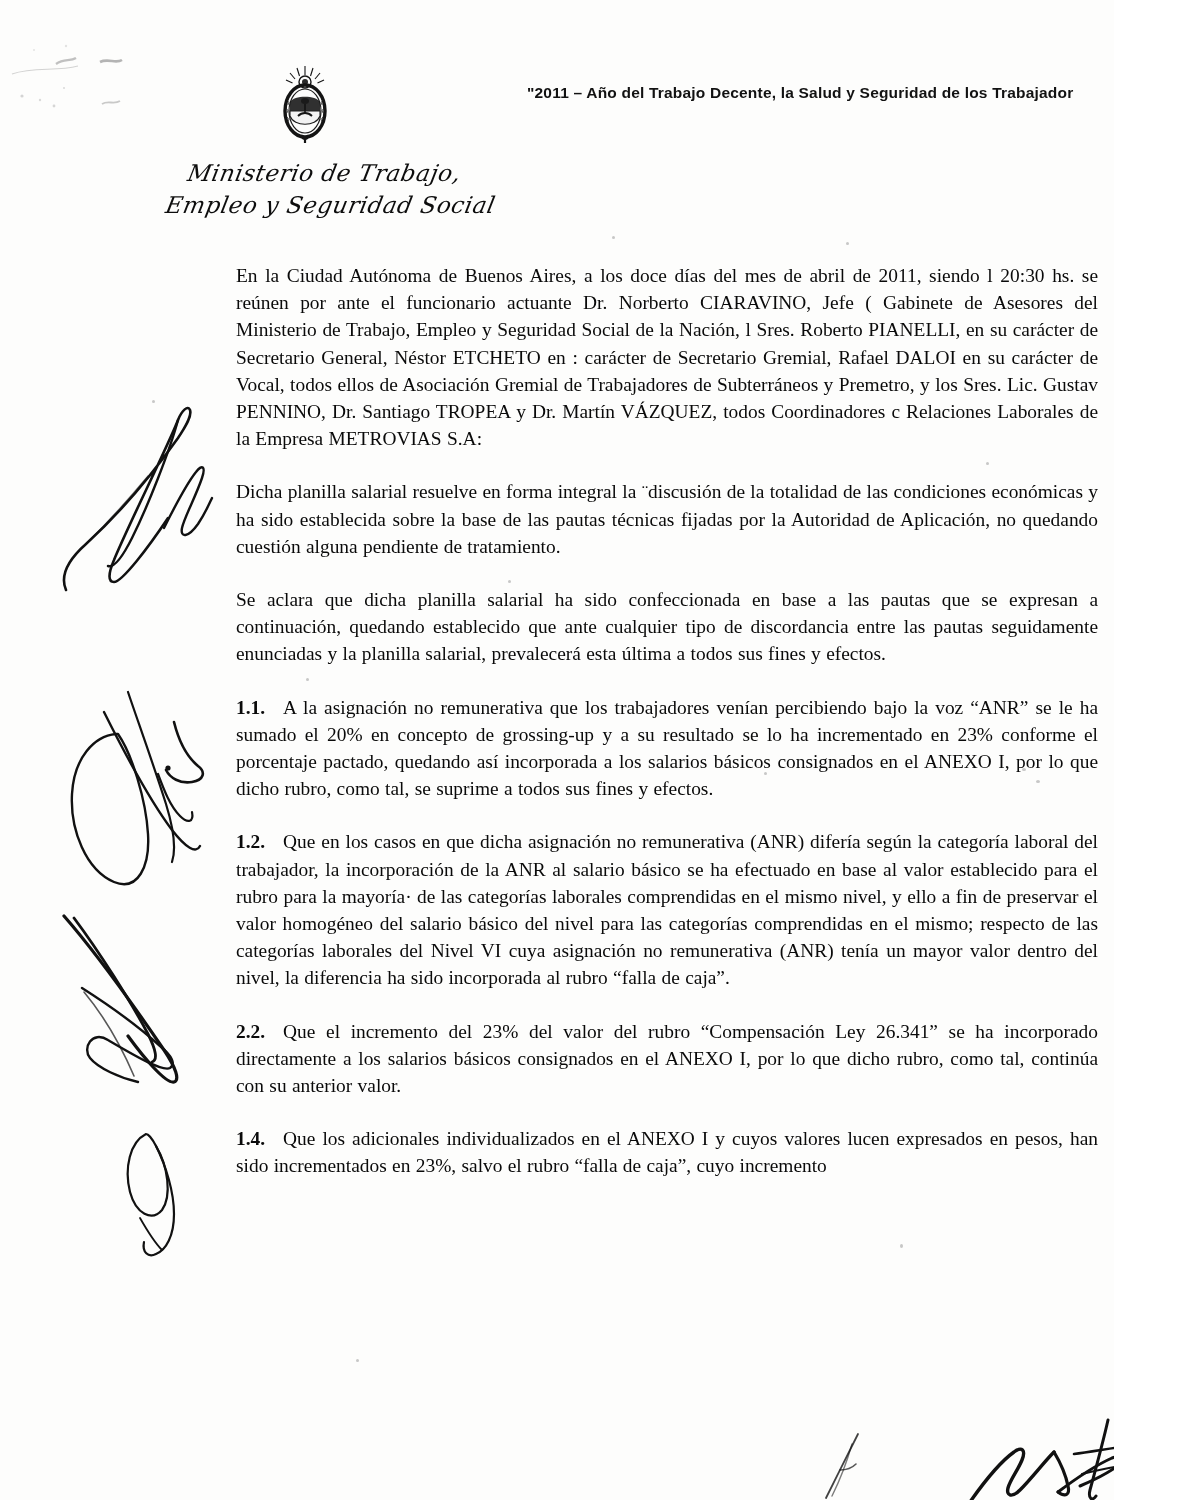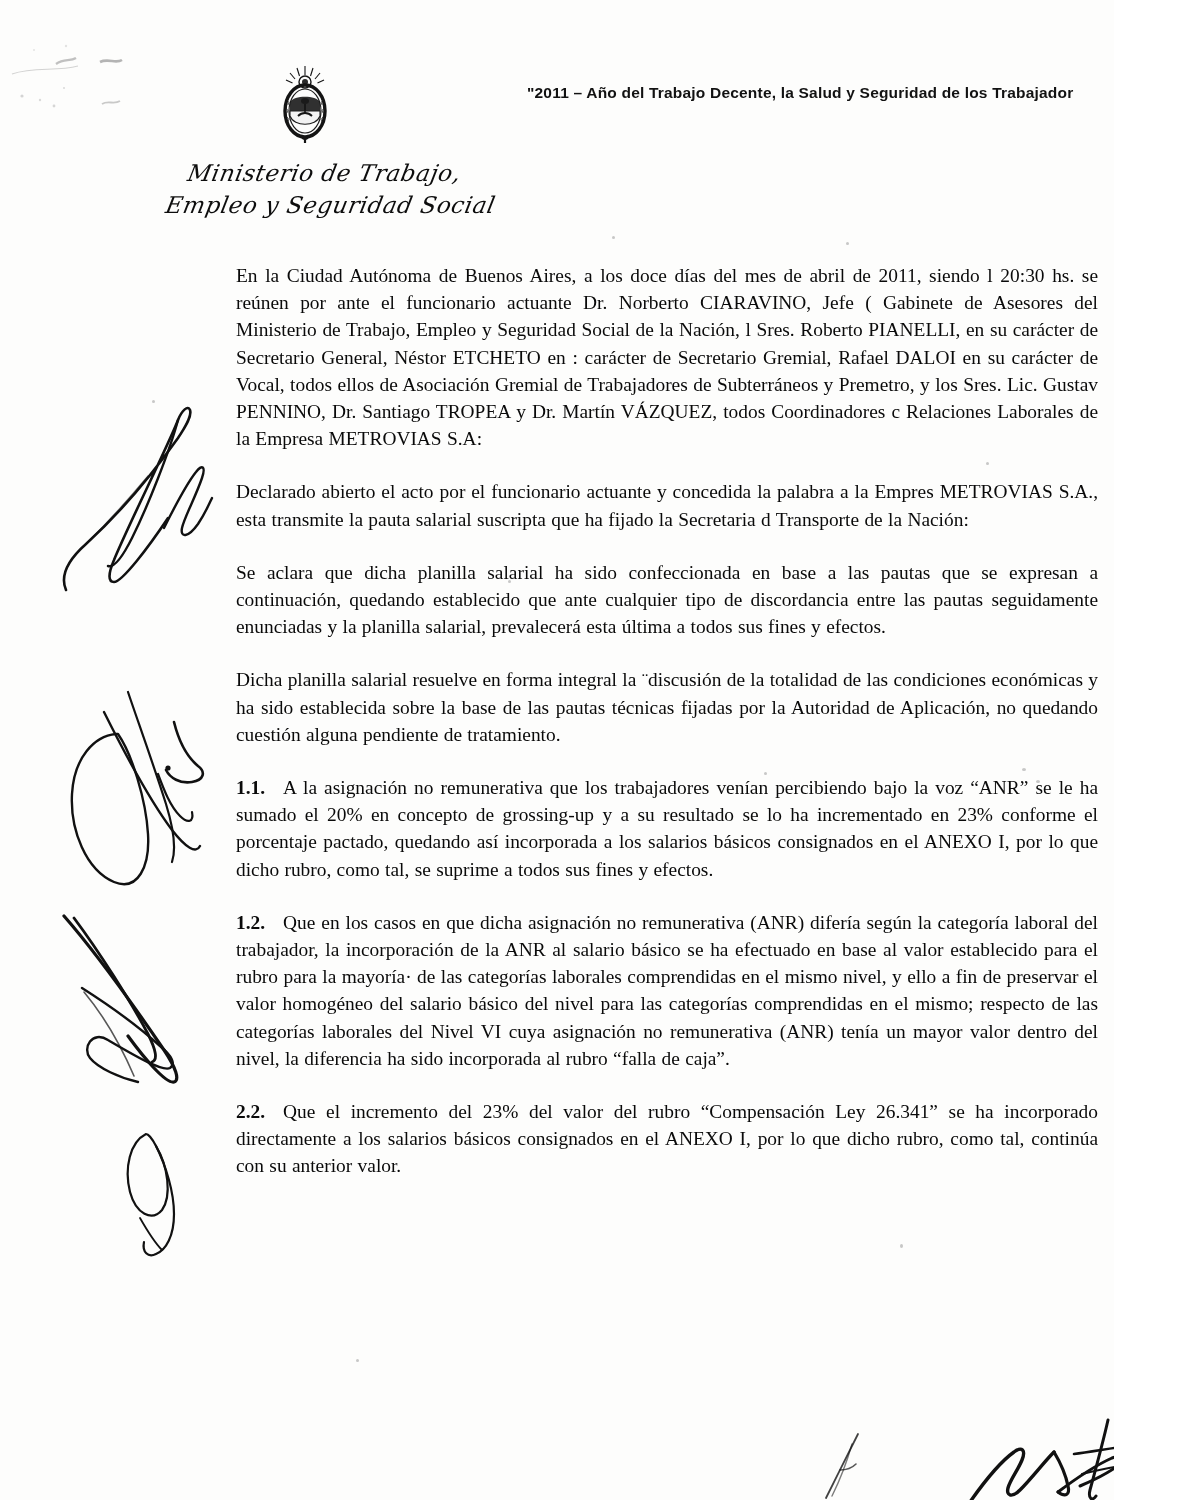--- a/index.html
+++ b/index.html
@@ -172,39 +172,41 @@
 
   <div class="letterhead">
     <div class="letterhead-line" style="font-size:23px; letter-spacing:.6px; transform: skewX(-11deg); margin-left:22px;">Ministerio de Trabajo,</div>
     <div class="letterhead-line" style="font-size:23px; letter-spacing:.6px; transform: skewX(-11deg); margin-top:6px;">Empleo y Seguridad Social</div>
   </div>
 
   <div class="body">
 
     <p class="para gap-lg">En la Ciudad Autónoma de Buenos Aires, a los doce días del mes de abril de 2011, siendo l 20:30 hs. se reúnen por ante el funcionario actuante Dr. Norberto CIARAVINO, Jefe ( Gabinete de Asesores del Ministerio de Trabajo, Empleo y Seguridad Social de la Nación, l Sres. Roberto PIANELLI, en su carácter de Secretario General, Néstor ETCHETO en : carácter de Secretario Gremial, Rafael DALOI en su carácter de Vocal, todos ellos de Asociación Gremial de Trabajadores de Subterráneos y Premetro, y los Sres. Lic. Gustav PENNINO,  Dr. Santiago TROPEA y Dr. Martín VÁZQUEZ, todos Coordinadores c Relaciones Laborales de la Empresa METROVIAS S.A:</p>
 
-    <p class="para gap-lg">Declarado abierto el acto por el funcionario actuante y concedida la palabra a la Empres METROVIAS S.A., esta transmite la pauta salarial suscripta que ha fijado la Secretaria d Transporte de la Nación:</p>
-
+
+
+    <p class="para gap-lg">Dicha planilla salarial resuelve en forma integral la ¨discusión de la totalidad de las condiciones económicas y ha sido establecida sobre la base de las pautas técnicas fijadas por la Autoridad de Aplicación, no quedando cuestión alguna pendiente de tratamiento.</p>
 
     <p class="para gap-lg">Se aclara que dicha planilla salarial ha sido confeccionada en base a las pautas que se expresan a continuación, quedando establecido que ante cualquier tipo de discordancia entre las pautas seguidamente enunciadas y la planilla salarial, prevalecerá esta última a todos sus fines y efectos.</p>
-
-    <p class="para gap-lg">Dicha planilla salarial resuelve en forma integral la ¨discusión de la totalidad de las condiciones económicas y ha sido establecida sobre la base de las pautas técnicas fijadas por la Autoridad de Aplicación, no quedando cuestión alguna pendiente de tratamiento.</p>
 
     <p class="para gap-lg">
       <span class="num">1.1.</span><span class="num-gap"></span><span>A la asignación no remunerativa que los trabajadores venían percibiendo bajo la voz “ANR” se le ha sumado el 20% en concepto de grossing-up y a su resultado se lo ha incrementado en 23% conforme el porcentaje pactado, quedando así incorporada a los salarios básicos consignados en el ANEXO I, por lo que dicho rubro, como tal, se suprime a todos sus fines y efectos.</span>
     </p>
 
     <p class="para gap-lg">
       <span class="num">1.2.</span><span class="num-gap"></span><span>Que en los casos en que dicha asignación no remunerativa (ANR) difería según la categoría laboral del trabajador, la incorporación de la ANR al salario básico se ha efectuado en base al valor establecido para el rubro para la mayoría· de las categorías laborales comprendidas en el mismo nivel, y ello a fin de preservar el valor homogéneo del salario básico del nivel para las categorías comprendidas en el mismo; respecto de las categorías laborales del Nivel VI cuya asignación no remunerativa (ANR) tenía un mayor valor dentro del nivel, la diferencia ha sido incorporada al rubro “falla de caja”.</span>
     </p>
 
     <p class="para gap-lg">
       <span class="num">2.2.</span><span class="num-gap"></span><span>Que el incremento del 23% del valor del rubro “Compensación Ley 26.341” se ha incorporado directamente a los salarios básicos consignados en el ANEXO I, por lo que dicho rubro, como tal, continúa con su anterior valor.</span>
     </p>
 
+    <p class="para">
+      <span class="num">1.4.</span><span class="num-gap"></span><span>Que los adicionales individualizados en el ANEXO I y cuyos valores lucen expresados en pesos, han sido incrementados en 23%, salvo el rubro “falla de caja”, cuyo incremento</span>
+    </p>
 
   </div>
 
   <div class="crop-mask"></div>
 
   <div class="sig" style="left:52px; top:378px;">
     <svg width="200" height="250" viewBox="0 0 200 250">
       <path class="ink" stroke-width="2.6" d="M14 212 C 8 198, 16 182, 34 166 C 58 144, 92 108, 126 60 C 134 48, 140 38, 138 32 C 136 27, 130 32, 126 42 C 116 68, 74 152, 62 182 C 56 196, 56 204, 62 204 C 70 204, 96 170, 116 140"></path>
       <path class="ink" stroke-width="2.4" d="M126 42 C 118 72, 96 128, 80 160 C 70 180, 62 190, 56 188"></path>
       <path class="ink" stroke-width="2.4" d="M112 150 C 124 126, 136 104, 144 94 C 150 86, 154 88, 150 100 C 144 118, 132 140, 130 150 C 128 160, 136 160, 146 146 C 154 134, 158 124, 160 120"></path>

